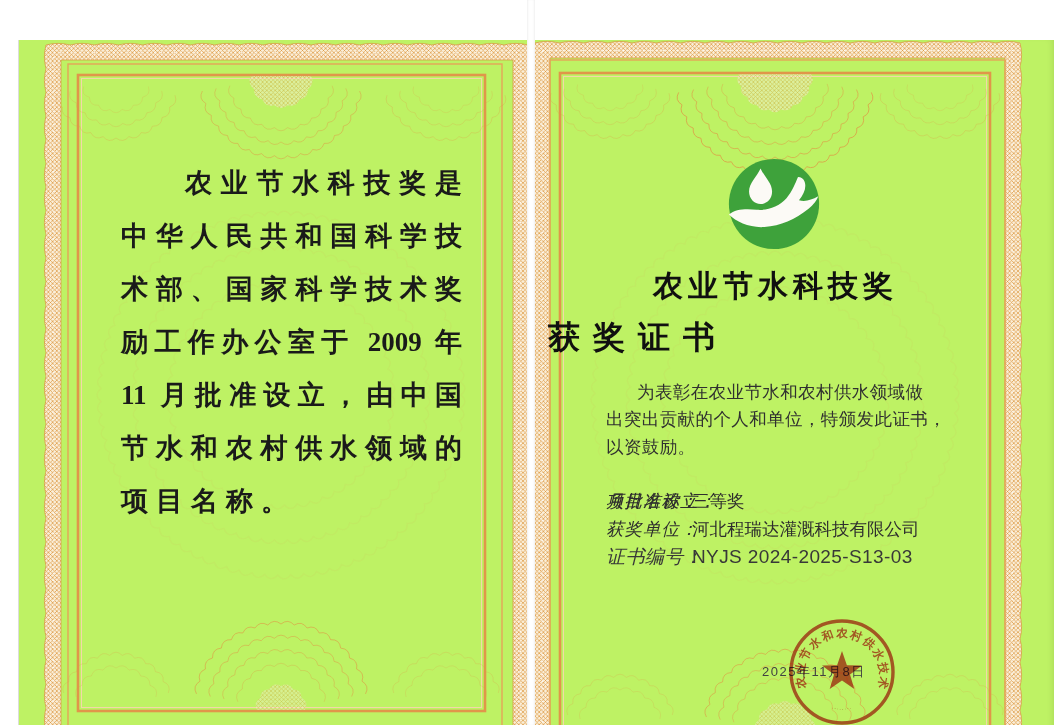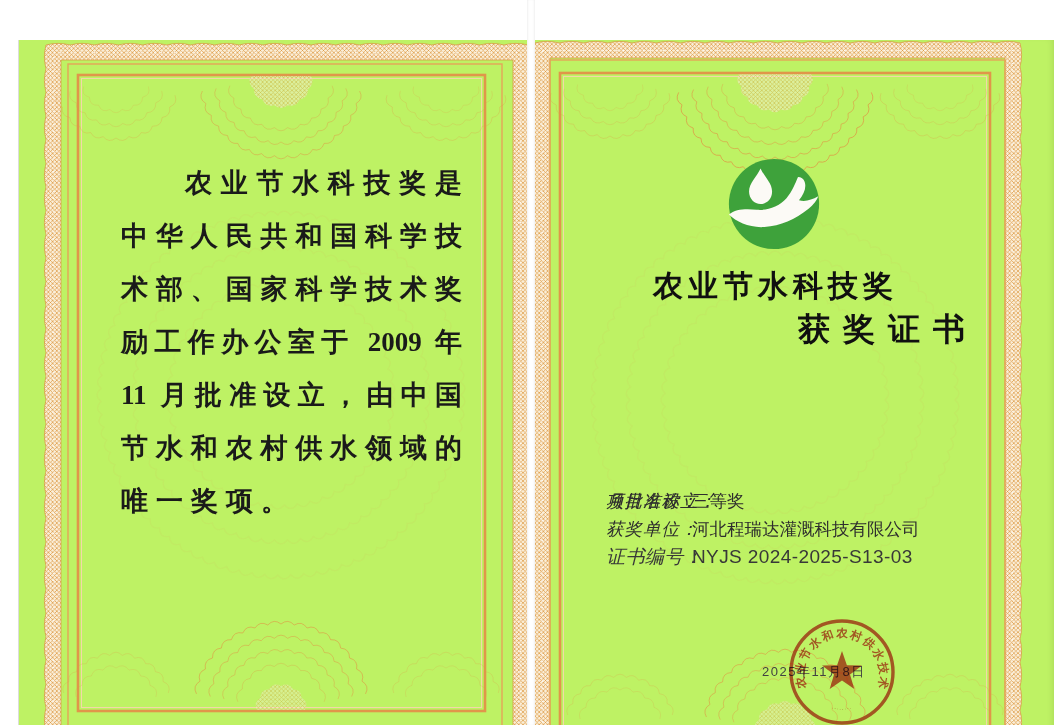--- a/index.html
+++ b/index.html
@@ -18,21 +18,21 @@
              font-size:27px;line-height:53px;color:#1a1a1a;}
   .jline{text-align:justify;text-align-last:justify;text-justify:inter-character;}
   .iline{text-indent:64px;}
   .lline{text-align:left;letter-spacing:8px;}
 
   
   .rp-content{position:absolute;left:0;top:0;width:519px;height:725px;}
   .logo-svg{position:absolute;left:191px;top:116px;}
   .rp-title{position:absolute;left:0;top:226px;width:481px;text-align:center;
             font-size:30px;font-weight:bold;letter-spacing:5px;color:#101010;}
-  .rp-subtitle{position:absolute;left:0;top:268px;width:443px;text-align:right;
+  .rp-subtitle{position:absolute;left:0;top:276px;width:443px;text-align:left;
                font-size:32px;font-weight:bold;letter-spacing:13px;text-indent:13px;color:#101010;}
   .citation{position:absolute;left:71px;top:339px;font-size:17.5px;line-height:27.3px;
             letter-spacing:0.4px;color:#303030;white-space:nowrap;}
   .cit-first{text-indent:31px;}
   .fields{position:absolute;left:71px;top:448px;font-size:17.5px;line-height:27.5px;color:#2e2e2e;}
   .frow{position:relative;padding-left:86px;white-space:nowrap;}
   .flabel{position:absolute;left:0;top:0;letter-spacing:1px;font-style:italic;}
   .fval span{display:block;}
   .latin span{font-size:19px;letter-spacing:0.4px;color:#383838;}
   .issue-date{position:absolute;left:227px;top:623px;font-size:13px;letter-spacing:1.5px;color:#424242;text-align:right;}
@@ -81,21 +81,21 @@
         <path d="M407.0,355.0Q414.8,361.9 406.4,368.0Q413.6,375.5 404.7,380.9Q411.2,389.0 401.8,393.6Q407.5,402.3 397.8,405.9Q402.7,415.1 392.6,417.9Q396.7,427.5 386.5,429.4Q389.7,439.3 379.3,440.2Q381.6,450.4 371.2,450.4Q372.6,460.7 362.2,459.8Q362.7,470.2 352.4,468.4Q351.9,478.8 341.9,476.0Q340.5,486.3 330.7,482.7Q328.4,492.8 319.0,488.3Q315.8,498.2 306.8,492.9Q302.7,502.5 294.3,496.4Q289.3,505.5 281.5,498.7Q275.7,507.4 268.5,499.9Q262.0,508.0 255.5,499.9Q248.3,507.4 242.5,498.7Q234.7,505.5 229.7,496.4Q221.3,502.5 217.2,492.9Q208.2,498.2 205.0,488.3Q195.6,492.8 193.3,482.7Q183.5,486.3 182.1,476.0Q172.1,478.8 171.6,468.4Q161.3,470.2 161.8,459.8Q151.4,460.7 152.8,450.4Q142.4,450.4 144.7,440.2Q134.3,439.3 137.5,429.4Q127.3,427.5 131.4,417.9Q121.3,415.1 126.2,405.9Q116.5,402.3 122.2,393.6Q112.8,389.0 119.3,380.9Q110.4,375.5 117.6,368.0Q109.2,361.9 117.0,355.0Q109.2,348.1 117.6,342.0Q110.4,334.5 119.3,329.1Q112.8,321.0 122.2,316.4Q116.5,307.7 126.2,304.1Q121.3,294.9 131.4,292.1Q127.3,282.5 137.5,280.6Q134.3,270.7 144.7,269.8Q142.4,259.6 152.8,259.6Q151.4,249.3 161.8,250.2Q161.3,239.8 171.6,241.6Q172.1,231.2 182.1,234.0Q183.5,223.7 193.3,227.3Q195.6,217.2 205.0,221.7Q208.2,211.8 217.2,217.1Q221.3,207.5 229.7,213.6Q234.7,204.5 242.5,211.3Q248.3,202.6 255.5,210.1Q262.0,202.0 268.5,210.1Q275.7,202.6 281.5,211.3Q289.3,204.5 294.3,213.6Q302.7,207.5 306.8,217.1Q315.8,211.8 319.0,221.7Q328.4,217.2 330.7,227.3Q340.5,223.7 341.9,234.0Q351.9,231.2 352.4,241.6Q362.7,239.8 362.2,250.2Q372.6,249.3 371.2,259.6Q381.6,259.6 379.3,269.8Q389.7,270.7 386.5,280.6Q396.7,282.5 392.6,292.1Q402.7,294.9 397.8,304.1Q407.5,307.7 401.8,316.4Q411.2,321.0 404.7,329.1Q413.6,334.5 406.4,342.0Q414.8,348.1 407.0,355.0Z" fill="none" stroke="#e0a35a" stroke-width="1.2" opacity="0.09"></path>
         <path d="M442.0,355.0Q449.9,361.8 441.5,368.0Q448.9,375.3 440.1,380.9Q446.9,388.8 437.8,393.7Q444.0,402.0 434.5,406.3Q440.2,415.0 430.4,418.6Q435.4,427.7 425.4,430.6Q429.7,440.0 419.5,442.2Q423.1,451.9 412.8,453.3Q415.7,463.3 405.3,463.9Q407.5,474.1 397.1,474.0Q398.5,484.3 388.1,483.4Q388.8,493.8 378.5,492.2Q378.5,502.6 368.3,500.2Q367.5,510.6 357.6,507.5Q356.0,517.8 346.3,514.0Q344.0,524.2 334.6,519.7Q331.6,529.6 322.5,524.5Q318.8,534.2 310.2,528.4Q305.7,537.8 297.5,531.5Q292.4,540.5 284.7,533.6Q278.9,542.2 271.7,534.7Q265.4,543.0 258.8,535.0Q251.8,542.7 245.8,534.3Q238.3,541.5 232.9,532.6Q224.9,539.3 220.1,530.1Q211.7,536.1 207.6,526.6Q198.8,532.0 195.4,522.2Q186.2,527.0 183.5,517.0Q173.9,521.1 172.0,510.9Q162.2,514.3 161.0,504.0Q150.9,506.7 150.5,496.3Q140.3,498.3 140.6,487.9Q130.3,489.1 131.3,478.8Q120.9,479.3 122.7,469.0Q112.3,468.8 114.9,458.7Q104.5,457.7 107.8,447.8Q97.5,446.0 101.5,436.4Q91.4,433.9 96.0,424.6Q86.1,421.4 91.4,412.5Q81.8,408.6 87.7,400.0Q78.4,395.4 84.9,387.3Q76.0,382.1 83.1,374.5Q74.5,368.6 82.1,361.5Q74.0,355.0 82.1,348.5Q74.5,341.4 83.1,335.5Q76.0,327.9 84.9,322.7Q78.4,314.6 87.7,310.0Q81.8,301.4 91.4,297.5Q86.1,288.6 96.0,285.4Q91.4,276.1 101.5,273.6Q97.5,264.0 107.8,262.2Q104.5,252.3 114.9,251.3Q112.3,241.2 122.7,241.0Q120.9,230.7 131.3,231.2Q130.3,220.9 140.6,222.1Q140.3,211.7 150.5,213.7Q150.9,203.3 161.0,206.0Q162.2,195.7 172.0,199.1Q173.9,188.9 183.5,193.0Q186.2,183.0 195.4,187.8Q198.8,178.0 207.6,183.4Q211.7,173.9 220.1,179.9Q224.9,170.7 232.9,177.4Q238.3,168.5 245.8,175.7Q251.8,167.3 258.8,175.0Q265.4,167.0 271.7,175.3Q278.9,167.8 284.7,176.4Q292.4,169.5 297.5,178.5Q305.7,172.2 310.2,181.6Q318.8,175.8 322.5,185.5Q331.6,180.4 334.6,190.3Q344.0,185.8 346.3,196.0Q356.0,192.2 357.6,202.5Q367.5,199.4 368.3,209.8Q378.5,207.4 378.5,217.8Q388.8,216.2 388.1,226.6Q398.5,225.7 397.1,236.0Q407.5,235.9 405.3,246.1Q415.7,246.7 412.8,256.7Q423.1,258.1 419.5,267.8Q429.7,270.0 425.4,279.4Q435.4,282.3 430.4,291.4Q440.2,295.0 434.5,303.7Q444.0,308.0 437.8,316.3Q446.9,321.2 440.1,329.1Q448.9,334.7 441.5,342.0Q449.9,348.2 442.0,355.0Z" fill="none" stroke="#e0a35a" stroke-width="1.2" opacity="0.09"></path>
       </svg>
     <div class="left-text">
       <div class="jline iline">农业节水科技奖是</div>
       <div class="jline">中华人民共和国科学技</div>
       <div class="jline">术部、国家科学技术奖</div>
       <div class="jline">励工作办公室于 2009 年</div>
       <div class="jline">11 月批准设立，由中国</div>
       <div class="jline">节水和农村供水领域的</div>
-      <div class="lline">唯一奖项。</div>
+      <div class="lline">项目名称。</div>
     </div>
   </div>
 
   <div class="spine"></div>
 
   <div class="page page-right">
     <svg id="deco-R" class="deco" width="519" height="725" viewBox="0 0 519 725">
         <defs>
           <pattern id="net-R" width="4.2" height="4.2" patternUnits="userSpaceOnUse">
             <rect width="4.2" height="4.2" fill="#faeed8"></rect>
@@ -134,20 +134,25 @@
     <div class="rp-content">
       <svg class="logo-svg" width="96" height="96" viewBox="0 0 100 100">
         <circle cx="50" cy="50" r="47" fill="#3ea23b"></circle>
         <path fill="#fcfaf6" d="M36,13 C40,22 48,28 48,37 C48,44.5 42.6,50 36,50 C29.4,50 24,44.5 24,37 C24,28 32,22 36,13 Z"></path>
         <path fill="#fcfaf6" d="M3,61 C11,69 25,75 40,74 C57,73 72,66 86,55 C91,51 95,46 96,42 C89,46 82,48 76,46 C81,40 84,33 82,27 C81,24 78,22 75,22 C72,29 69,37 63,44 C55,53 43,57 32,56 C21,55 10,55 3,61 Z"></path>
       </svg>
 
       <div class="rp-title">农业节水科技奖</div>
       <div class="rp-subtitle">获奖证书</div>
 
+      <div class="citation">
+        <div class="cit-first">为表彰在农业节水和农村供水领域做</div>
+        <div>出突出贡献的个人和单位，特颁发此证书，</div>
+        <div>以资鼓励。</div>
+      </div>
 
       <div class="fields">
         <div class="frow">
           <span class="flabel">项目名称：</span>
         </div>
         <div class="frow">
           <span class="flabel">月批准设立：</span>
           <span class="fval"><span>三等奖</span></span>
         </div>
         <div class="frow">

